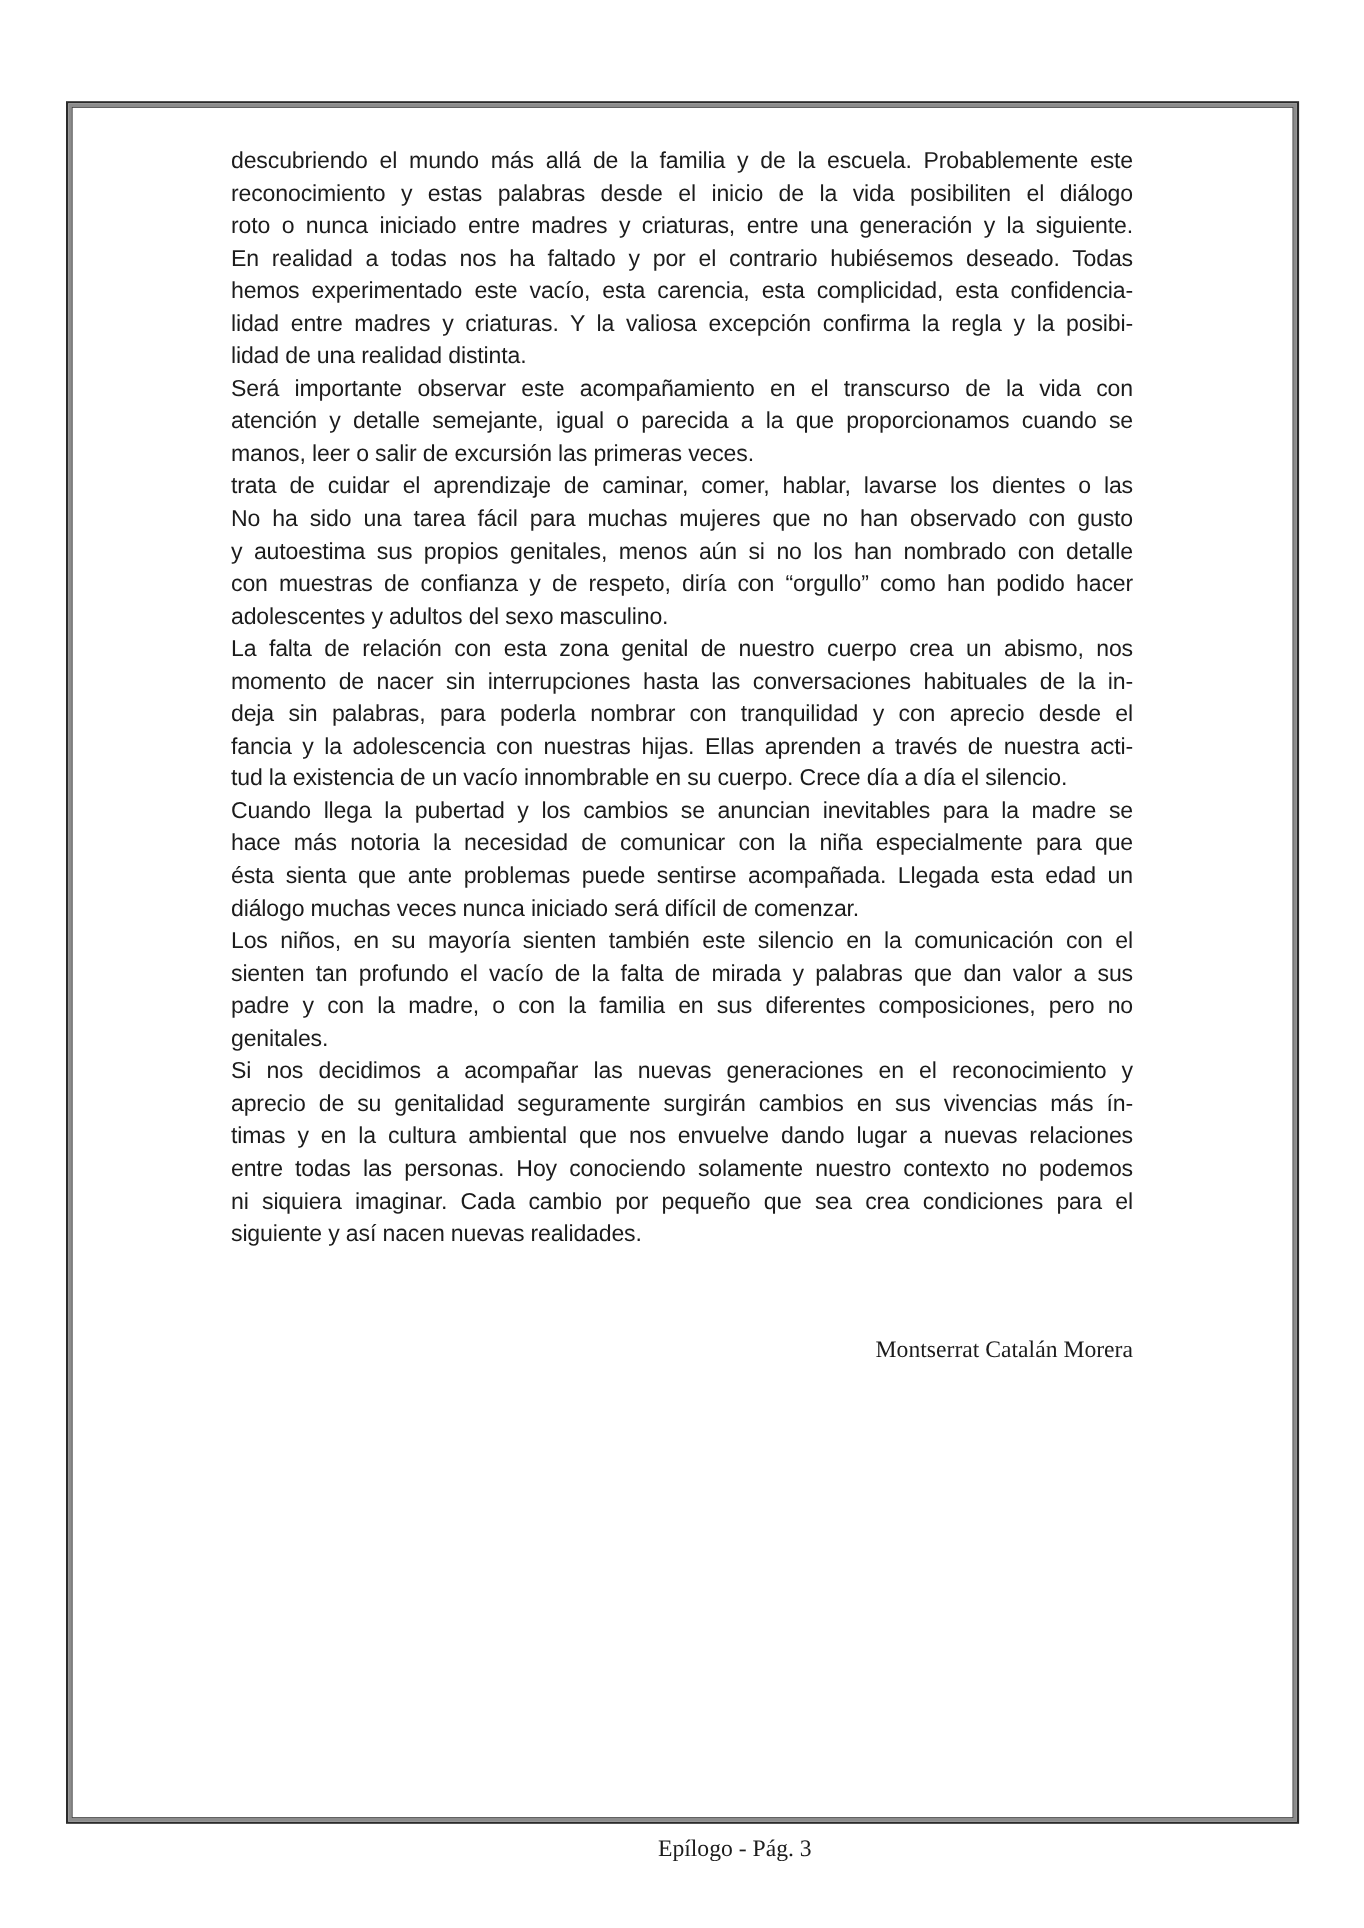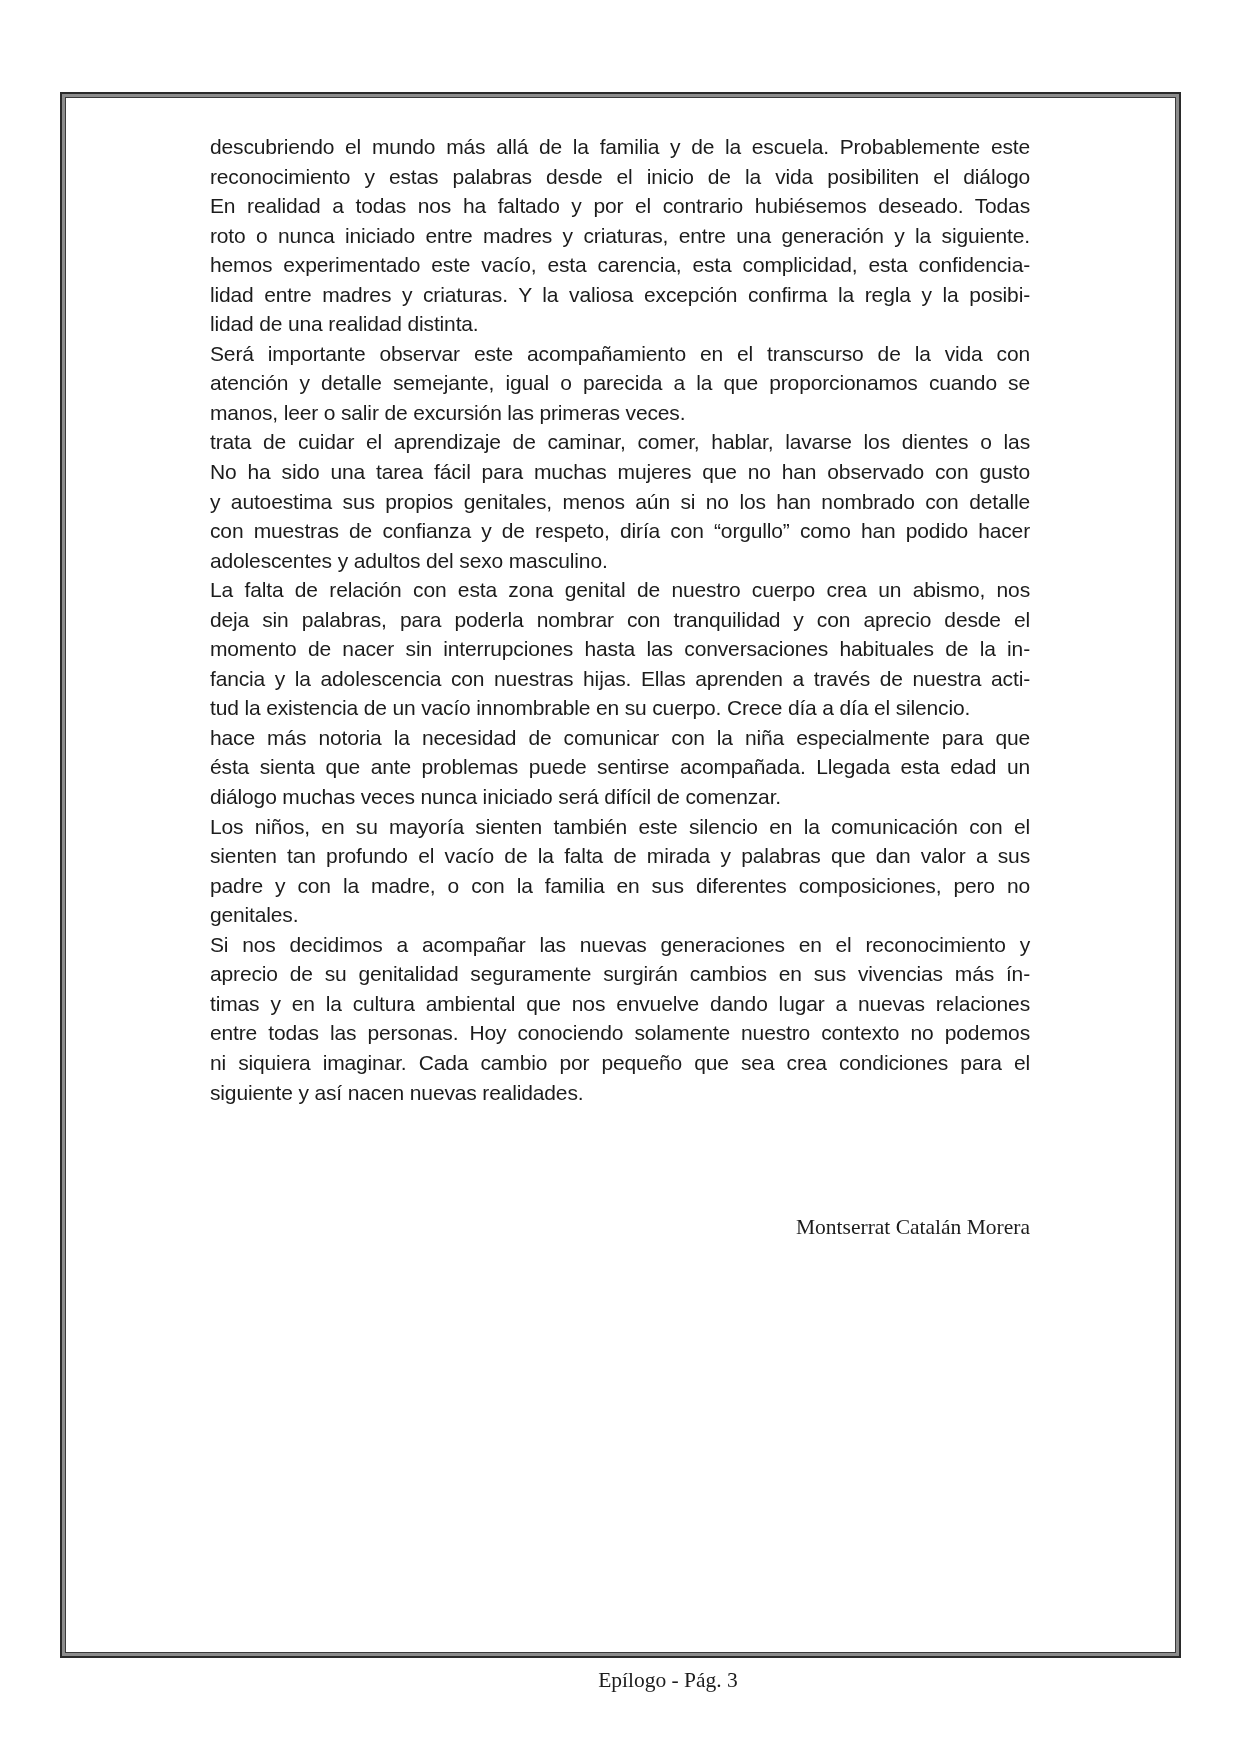--- a/index.html
+++ b/index.html
@@ -40,46 +40,47 @@
 </style>
 </head>
 <body>
 
 <div class="frame"></div>
 
 <div class="body-text">
   <div>
     <span class="line">descubriendo el mundo más allá de la familia y de la escuela. Probablemente este</span>
     <span class="line">reconocimiento y estas palabras desde el inicio de la vida posibiliten el diálogo</span>
+    <span class="line">roto o nunca iniciado entre madres y criaturas, entre una generación y la siguiente.</span>
     <span class="line">En realidad a todas nos ha faltado y por el contrario hubiésemos deseado. Todas</span>
-    <span class="line">roto o nunca iniciado entre madres y criaturas, entre una generación y la siguiente.</span>
     <span class="line">hemos experimentado este vacío, esta carencia, esta complicidad, esta confidencia-</span>
     <span class="line">lidad entre madres y criaturas. Y la valiosa excepción confirma la regla y la posibi-</span>
     <span class="line last">lidad de una realidad distinta.</span>
   </div>
   <div>
     <span class="line">Será importante observar este acompañamiento en el transcurso de la vida con</span>
     <span class="line">atención y detalle semejante, igual o parecida a la que proporcionamos cuando se</span>
     <span class="line last">manos, leer o salir de excursión las primeras veces.</span>
     <span class="line">trata de cuidar el aprendizaje de caminar, comer, hablar, lavarse los dientes o las</span>
   </div>
   <div>
     <span class="line">No ha sido una tarea fácil para muchas mujeres que no han observado con gusto</span>
     <span class="line">y autoestima sus propios genitales, menos aún si no los han nombrado con detalle</span>
     <span class="line">con muestras de confianza y de respeto, diría con “orgullo” como han podido hacer</span>
     <span class="line last">adolescentes y adultos del sexo masculino.</span>
   </div>
   <div>
     <span class="line">La falta de relación con esta zona genital de nuestro cuerpo crea un abismo, nos</span>
+    <span class="line">momento de nacer sin interrupciones hasta las conversaciones habituales de la in-</span>
     <span class="line">deja sin palabras, para poderla nombrar con tranquilidad y con aprecio desde el</span>
-    <span class="line">momento de nacer sin interrupciones hasta las conversaciones habituales de la in-</span>
     <span class="line">fancia y la adolescencia con nuestras hijas. Ellas aprenden a través de nuestra acti-</span>
     <span class="line last">tud la existencia de un vacío innombrable en su cuerpo. Crece día a día el silencio.</span>
   </div>
   <div>
+    <span class="line">Cuando llega la pubertad y los cambios se anuncian inevitables para la madre se</span>
     <span class="line">hace más notoria la necesidad de comunicar con la niña especialmente para que</span>
     <span class="line">ésta sienta que ante problemas puede sentirse acompañada. Llegada esta edad un</span>
     <span class="line last">diálogo muchas veces nunca iniciado será difícil de comenzar.</span>
   </div>
   <div>
     <span class="line">Los niños, en su mayoría sienten también este silencio en la comunicación con el</span>
     <span class="line">sienten tan profundo el vacío de la falta de mirada y palabras que dan valor a sus</span>
     <span class="line">padre y con la madre, o con la familia en sus diferentes composiciones, pero no</span>
     <span class="line last">genitales.</span>
   </div>

